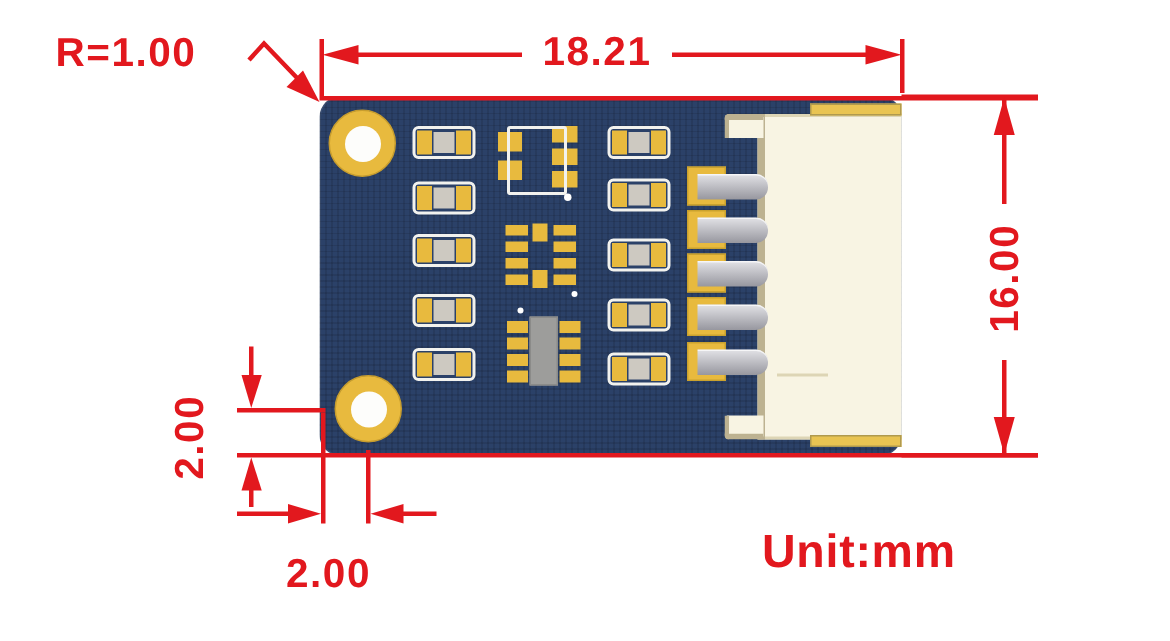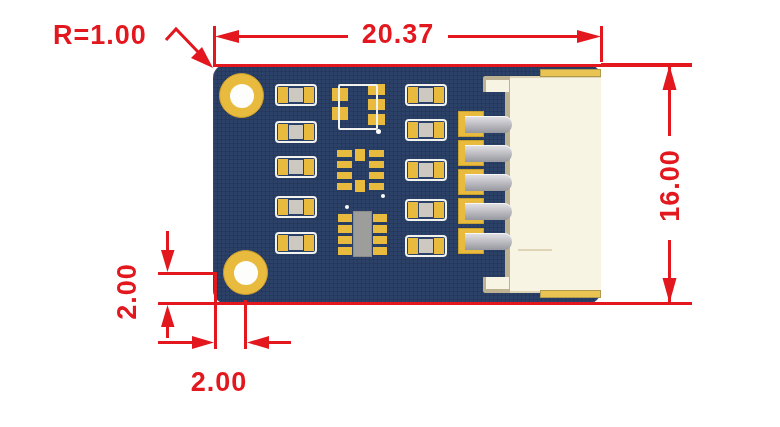--- a/index.html
+++ b/index.html
@@ -206,23 +206,24 @@
         <path d="M215.5 275 V349" fill="none"></path>
         <path d="M245.5 300 V349" fill="none"></path>
         <path d="M158 342.5 H194" fill="none"></path>
         <polygon points="214,342.5 192,336 192,349" stroke="none"></polygon>
         <polygon points="247,342.5 269,336 269,349" stroke="none"></polygon>
         <path d="M268 342.5 H291" fill="none"></path>
       </g>
     </g>
   </svg>
 
-  <div class="dim-label" style="left:53px;top:22px;">R=1.00</div>
-
-  <div class="dim-label center" style="left:348px;top:21px;width:100px;">20.37</div>
+  <div class="dim-label" style="left:37px;top:22px;">R=1.00</div>
+
+  <div class="dim-label center" style="left:348px;top:21px;width:100px;">18.21</div>
 
   <div class="dim-label center rot" style="left:614px;top:172px;width:112px;">16.00</div>
 
   <div class="dim-label center rot" style="left:87px;top:278px;width:80px;">2.00</div>
 
   <div class="dim-label center" style="left:188px;top:369px;width:62px;">2.00</div>
 
+  <div class="dim-label unit" style="left:508px;top:352px;">Unit:mm</div>
 </div>
 
 </body></html>

